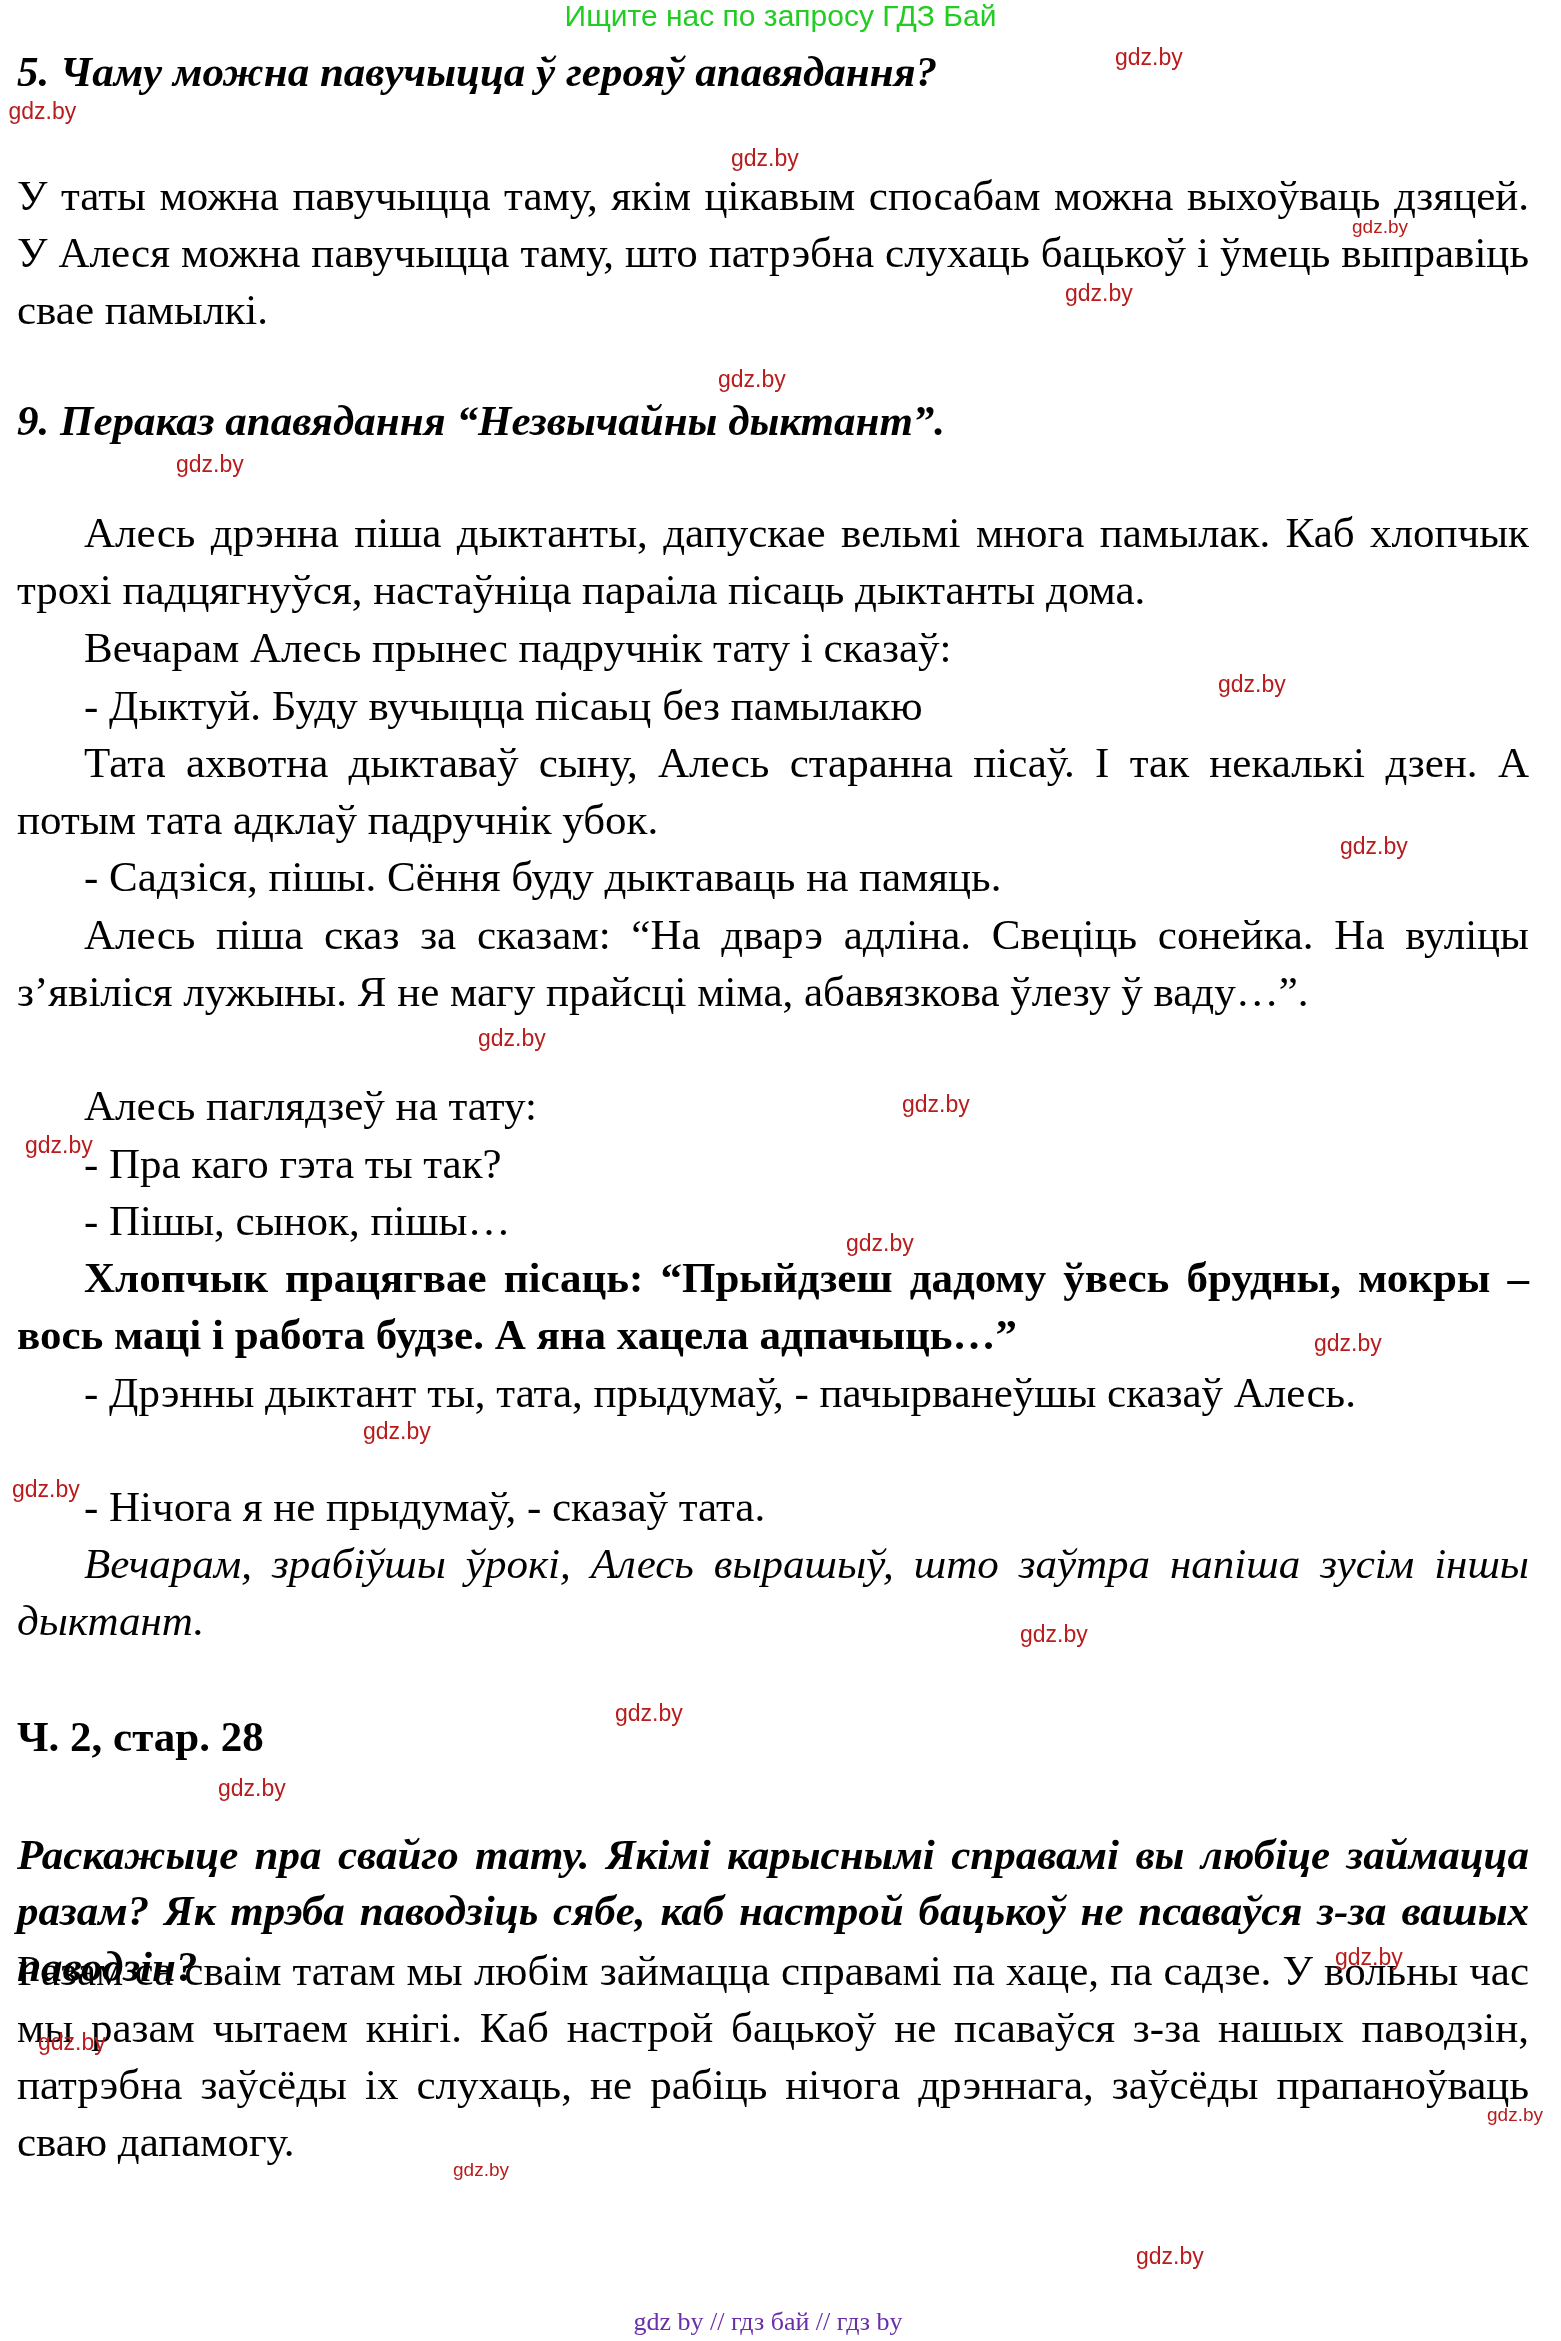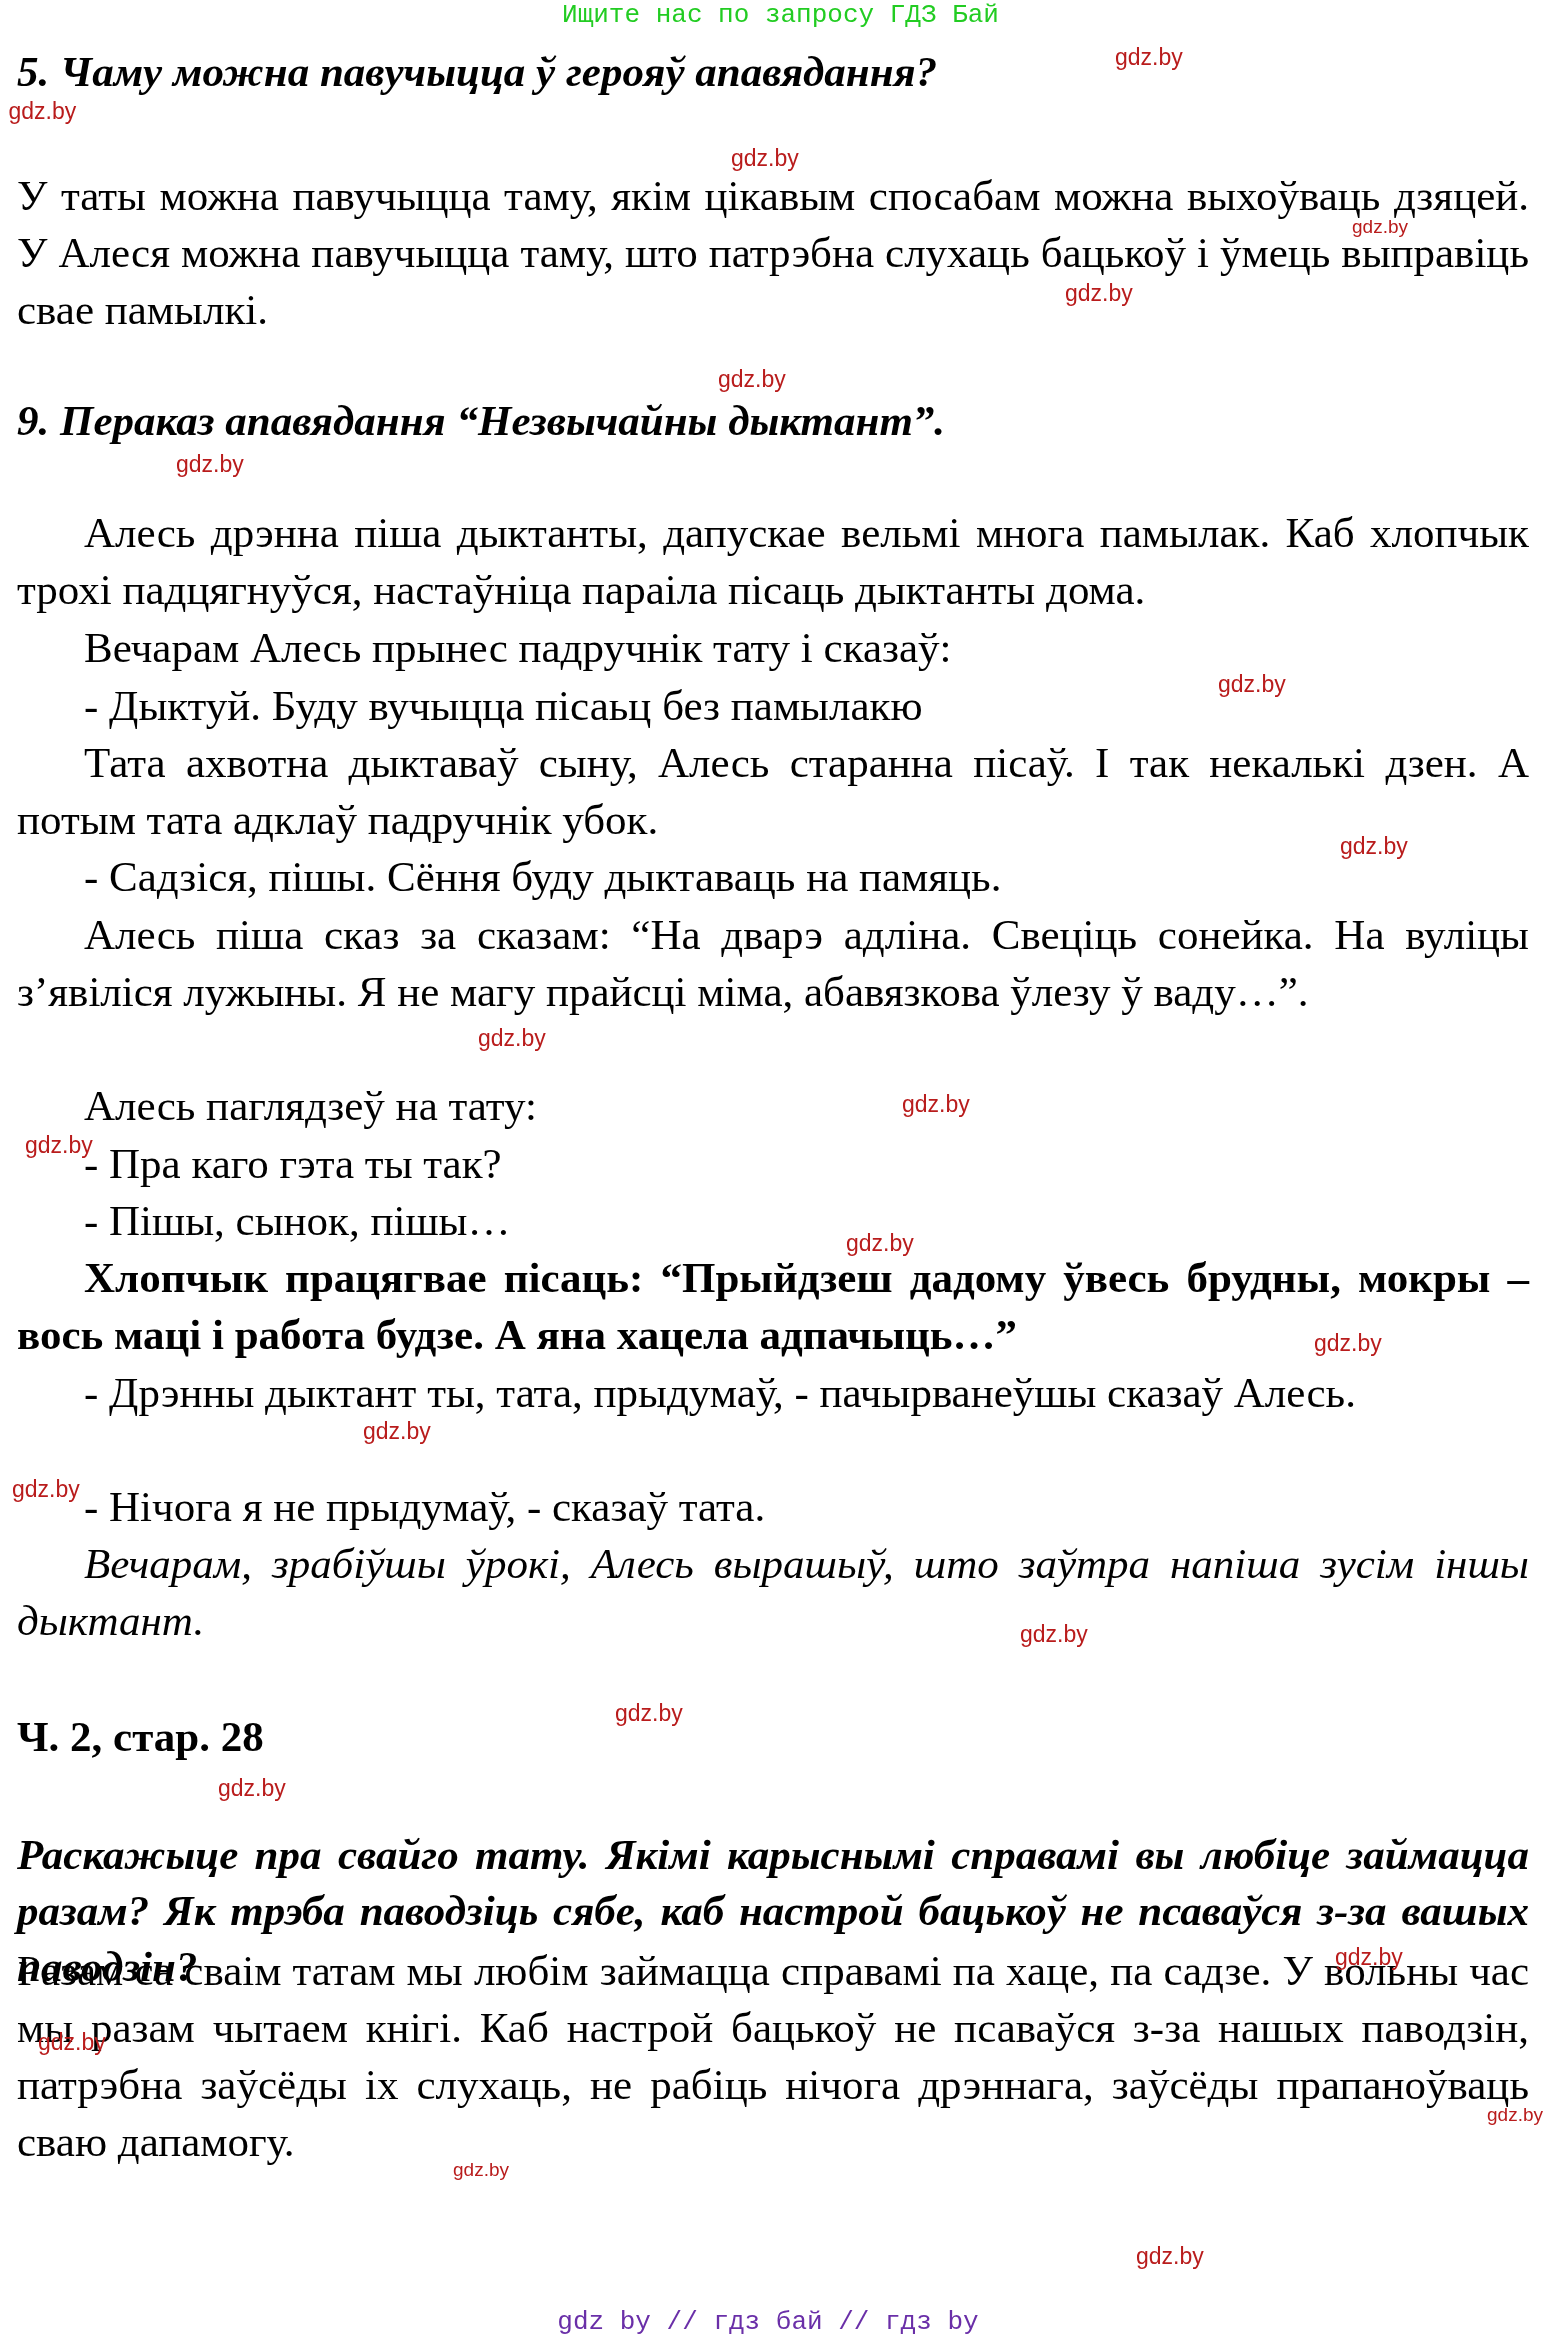--- a/index.html
+++ b/index.html
@@ -1,29 +1,29 @@
 <!DOCTYPE html>
 <html style="font-size:13.7px"><head>
 <meta charset="utf-8">
 <style>
   html, body { margin: 0; padding: 0; background: #ffffff; }
   body { width: 1561px; height: 2342px; position: relative; overflow: hidden;
          font-family: "Liberation Serif", "DejaVu Serif", serif; color: #000; }
   .top-banner { position: absolute; top: 0; left: 0; width: 1561px; text-align: center;
-                font-family: Liberation Mono, monospace; font-size: 26px; color: #22cc22; line-height: 31px; }
+                font-family: Liberation Sans, sans-serif; font-size: 30px; color: #22cc22; line-height: 31px; }
   .wm { position: absolute; font-family: "Liberation Sans", sans-serif; font-size: 23px; color: #b91c1c; line-height: 26px; white-space: nowrap; }
   .wm.small { font-size: 19px; }
   .block { position: absolute; left: 17px; width: 1512px; }
   .q { font-weight: bold; font-style: italic; font-size: 43px; line-height: 56px; }
   .p { font-size: 43px; line-height: 57px; }
   .just { text-align: justify; text-align-last: left; }
   .ind { text-indent: 67px; }
   .dash { padding-left: 67px; }
   .footer { position: absolute; top: 2307px; left: 0; width: 1536px; text-align: center;
-            font-family: Liberation Mono, monospace; font-size: 26px; color: #6a2fa8; }
+            font-family: Liberation Serif, serif; font-size: 26px; color: #6a2fa8; }
 </style>
 </head>
 <body>
 
 <div class="top-banner">Ищите нас по запросу ГДЗ Бай</div>
 
 <div class="block q" style="top:44px;">5. Чаму можна павучыцца ў герояў апавядання?</div>
 <div class="block p just" style="top:167px; line-height:57px;">У таты можна павучыцца таму, якім цікавым спосабам можна выхоўваць дзяцей. У Алеся можна павучыцца таму, што патрэбна слухаць бацькоў і ўмець выправіць свае памылкі.</div>
 
 <div class="block q" style="top:393px;">9. Пераказ апавядання “Незвычайны дыктант”.</div>

